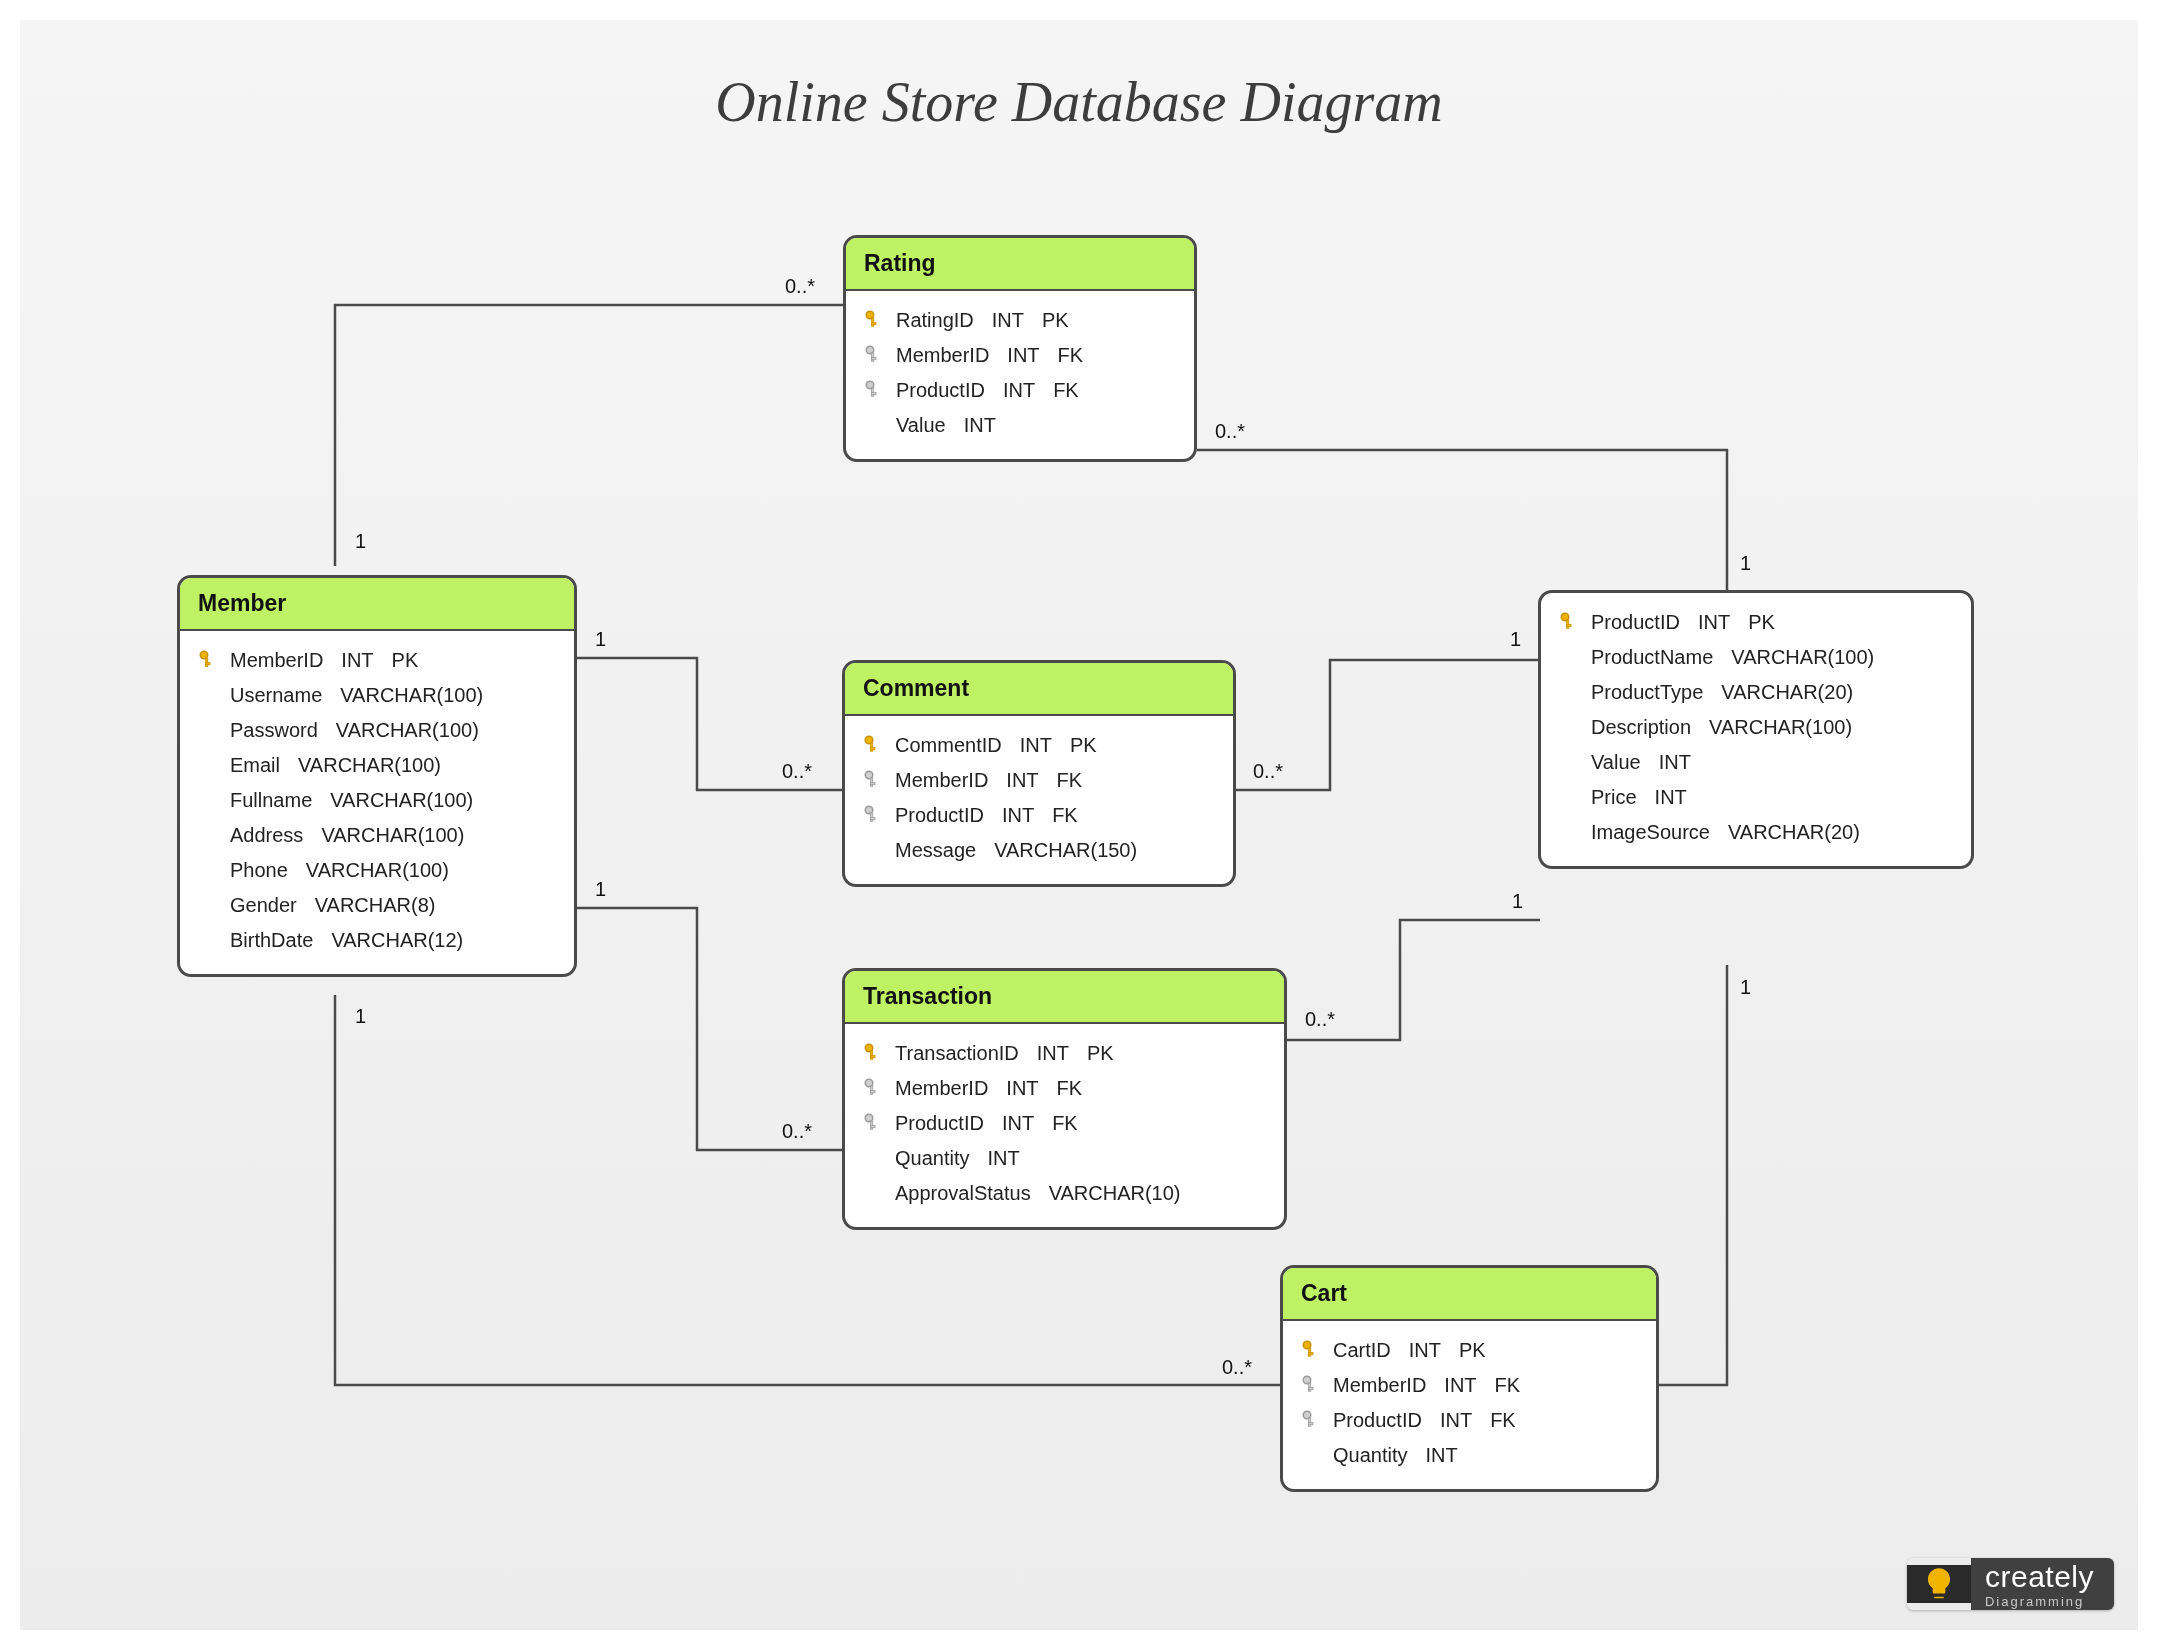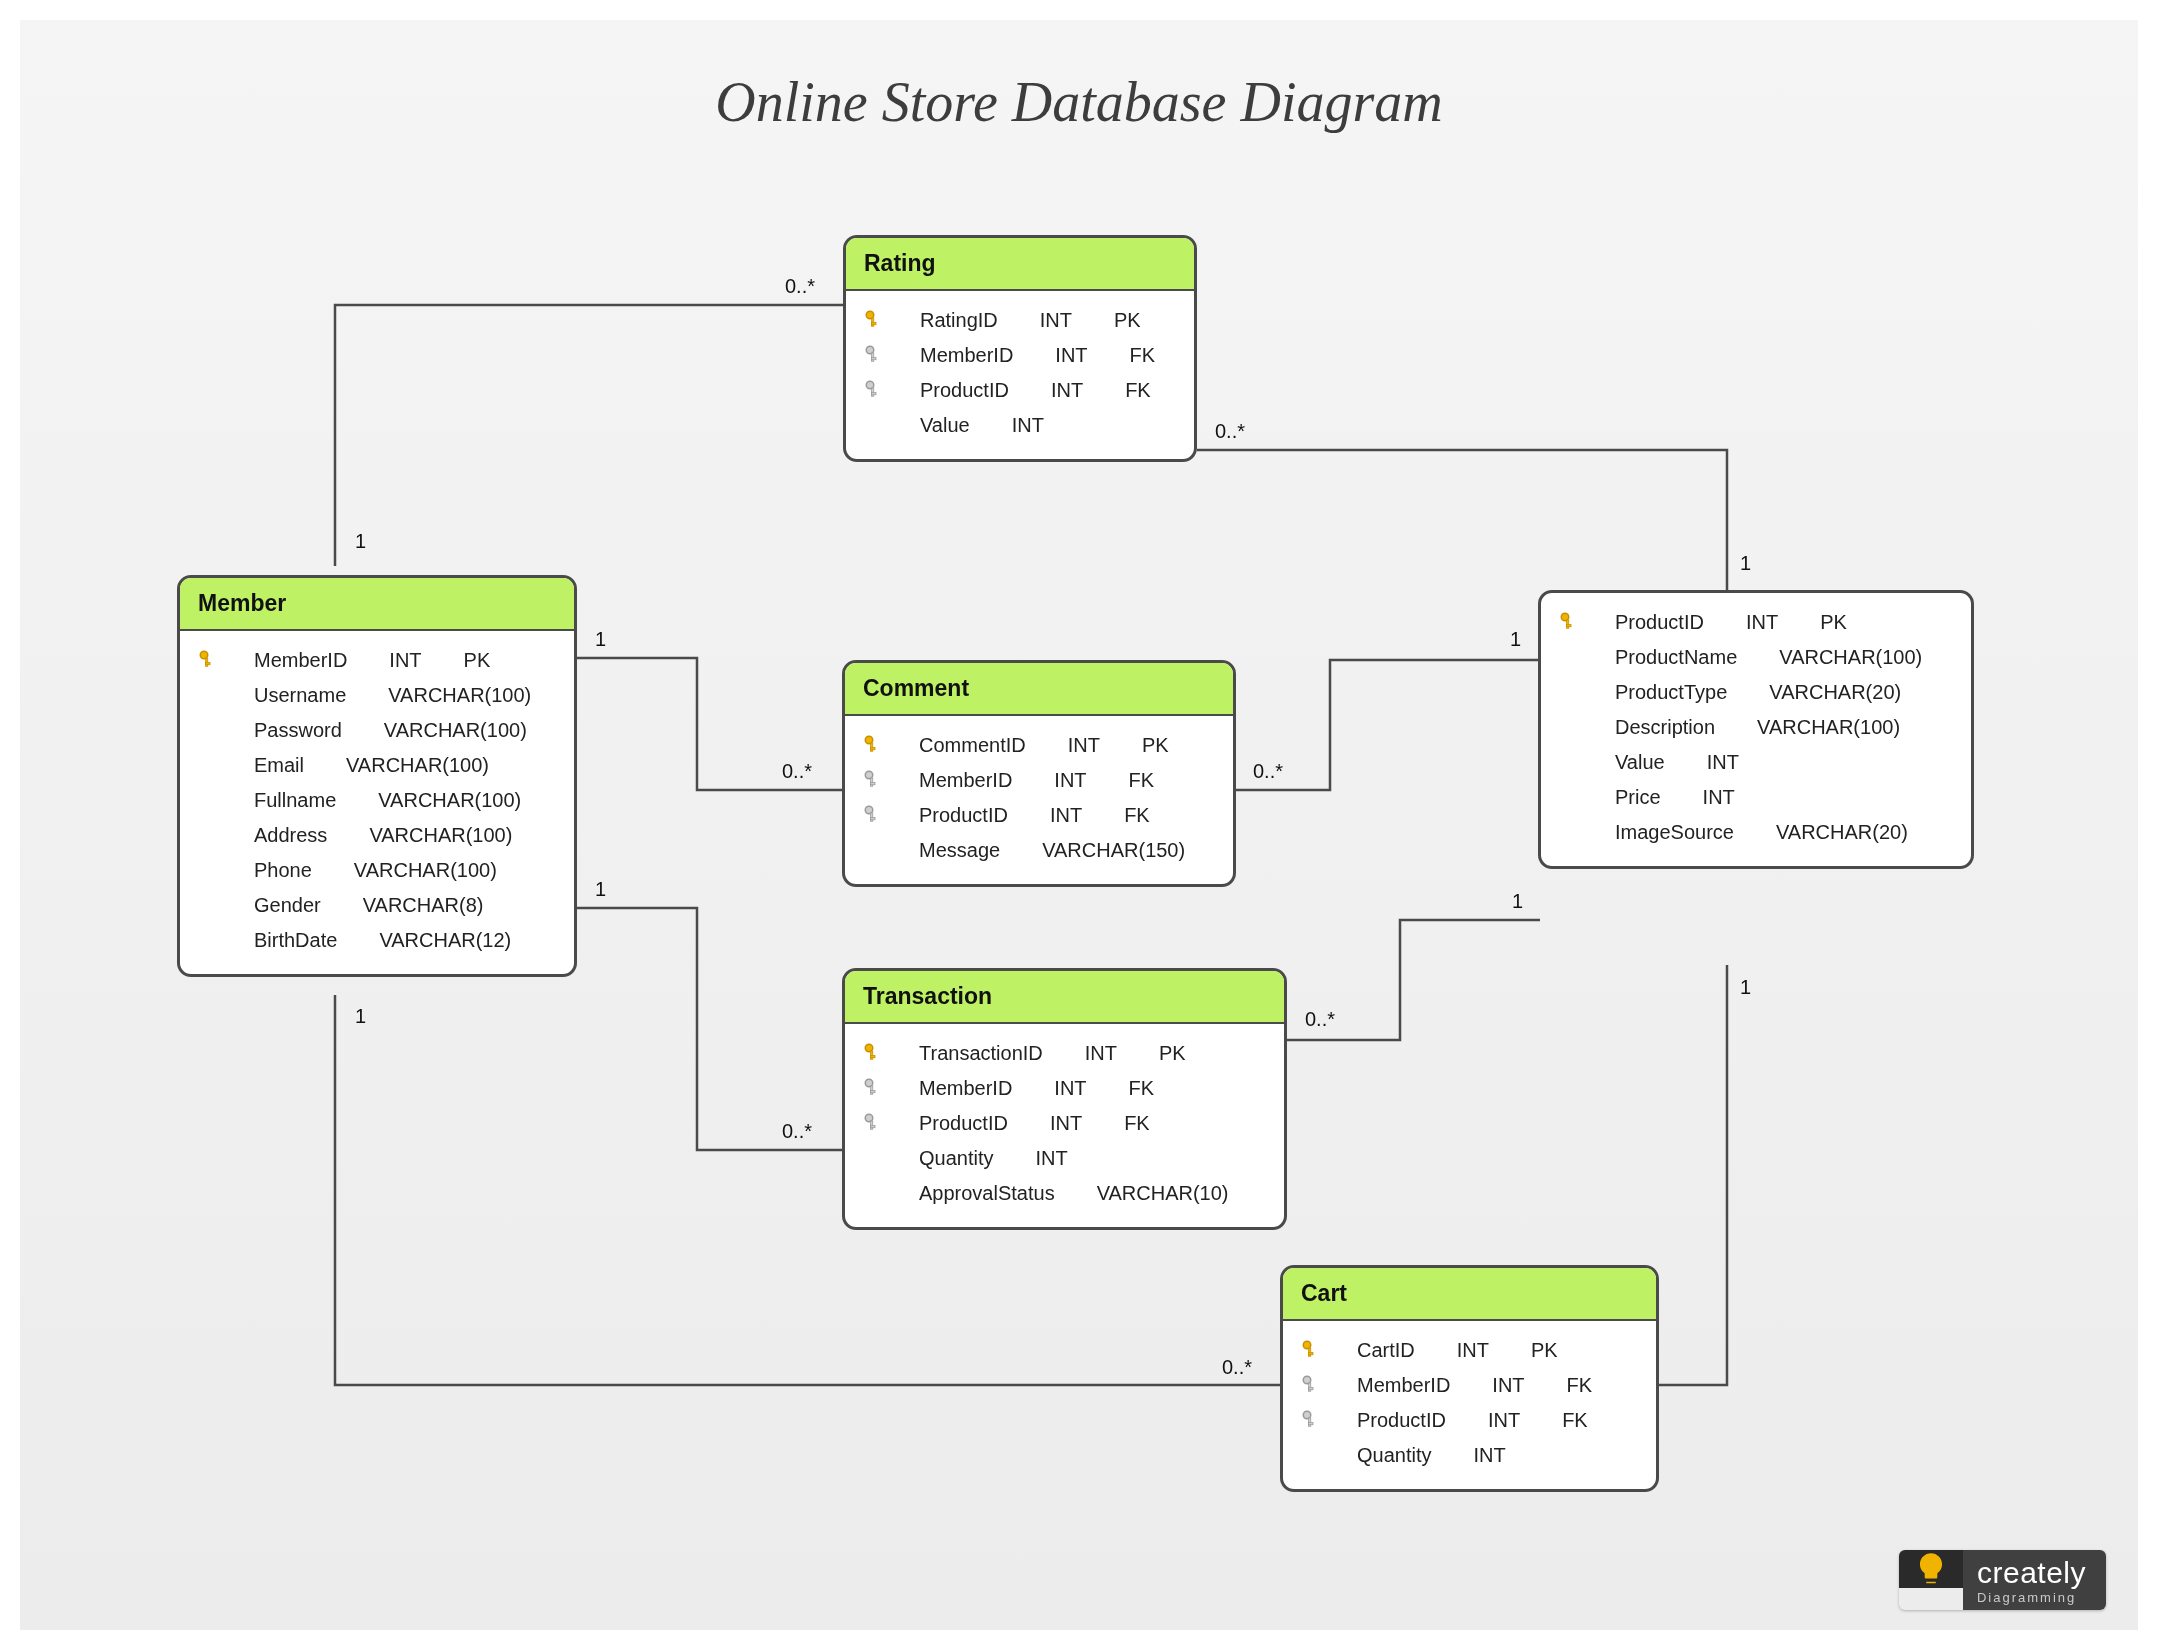--- a/index.html
+++ b/index.html
@@ -48,21 +48,20 @@
   }
   .entity-body {
     padding: 12px 18px 16px 18px;
   }
   .row {
     display: flex;
     align-items: center;
     font-size: 20px;
     color: #222;
     padding: 6px 0;
-    gap: 24px;
   }
   .key-col {
     width: 32px;
     flex: 0 0 32px;
     display: flex;
     align-items: center;
     justify-content: flex-start;
   }
   .key-pk svg, .key-fk svg {
     width: 18px;
@@ -90,28 +89,28 @@
     position: absolute;
     font-size: 20px;
     color: #111;
     background: transparent;
     white-space: nowrap;
   }
 
   
   .logo {
     position: absolute;
-    right: 32px;
+    right: 24px;
     bottom: 20px;
     display: flex;
-    align-items: flex-start;
+    align-items: center;
     border-radius: 6px;
     overflow: hidden;
     box-shadow: 0 1px 3px rgba(0,0,0,0.25);
-    height: 60px;
+    height: 52px;
   }
   .logo .bulb-box {
     background: #2a2a2a;
     width: 64px;
     display: flex;
     align-items: center;
     justify-content: center;
   }
   .logo .bulb-box svg { width: 38px; height: 38px; }
   .logo .text-box {

